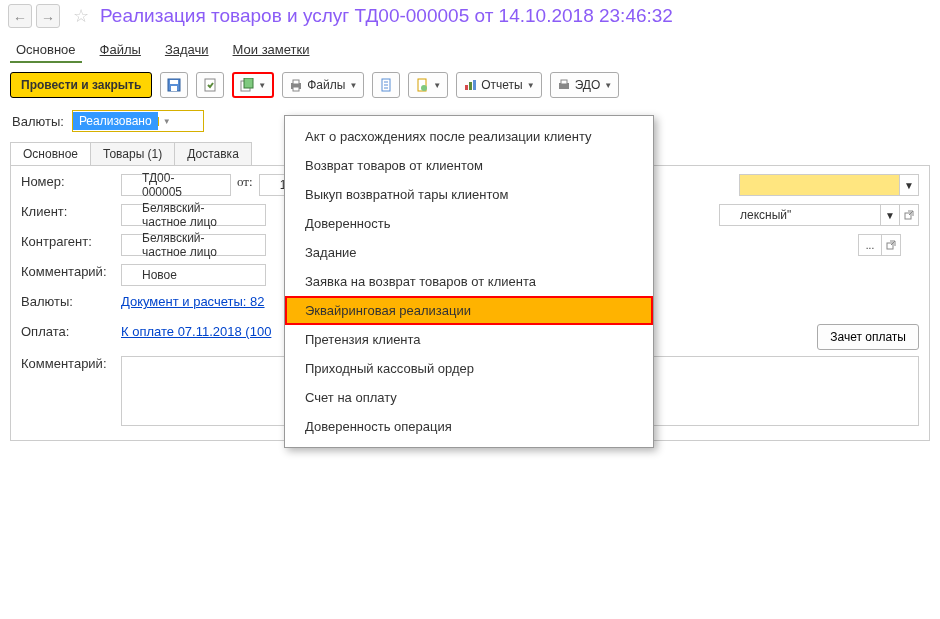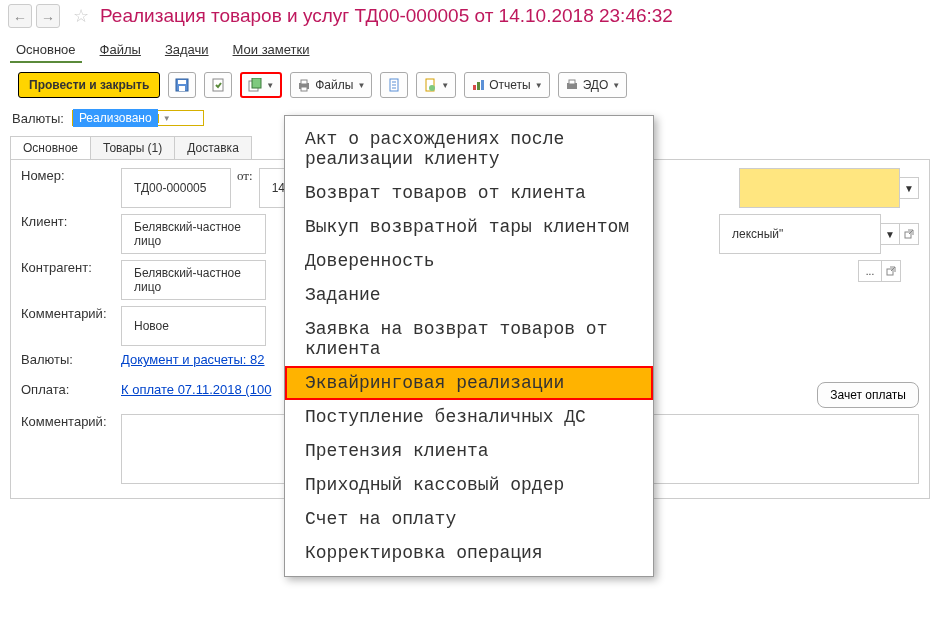--- a/index.html
+++ b/index.html
@@ -40,39 +40,39 @@
     align-items: center;
     justify-content: center;
     color: #ccc;
     font-size: 18px;
     margin-left: 6px;
     margin-right: 4px;
   }
   .title {
     font-size: 19px;
     font-weight: normal;
-    color: #be185d;
+    color: #8b5cf6;
   }
   .tabs-row {
     display: flex;
     padding: 6px 10px 0 10px;
     gap: 12px;
     border-bottom: 1px solid transparent;
   }
   .tab {
     padding: 4px 6px;
     font-size: 13px;
     cursor: pointer;
   }
   .tab.underlined { text-decoration: underline; color: #333; }
   .tab.active { color: #333; text-decoration: none; border-bottom: 2px solid #5a8a3a; }
   .toolbar {
     display: flex;
     gap: 8px;
-    padding: 8px 18px;
+    padding: 8px 10px;
   }
   .btn {
     height: 26px;
     border: 1px solid #aaa;
     background: #fdfdfd;
     border-radius: 3px;
     display: inline-flex;
     align-items: center;
     padding: 0 6px;
     cursor: pointer;
@@ -87,21 +87,21 @@
     display: flex;
     align-items: center;
     padding: 4px 12px;
     gap: 8px;
   }
   .status-select {
     display: inline-flex;
     align-items: center;
     border: 1px solid #d6b000;
     background: #fff;
-    height: 16px;
+    height: 22px;
   }
   .status-value {
     background: #3399ff;
     color: #fff;
     padding: 2px 6px;
     font-size: 12px;
   }
   .status-dd {
     width: 18px;
     text-align: center;
@@ -138,22 +138,22 @@
     margin-bottom: 6px;
     min-height: 24px;
   }
   .form-label {
     width: 100px;
     font-size: 13px;
   }
   .form-input {
     flex: 1;
     border: 1px solid #ccc;
-    height: 40px;
-    padding: 0 12px;
+    height: 22px;
+    padding: 0 20px;
     font-size: 12px;
     display: flex;
     align-items: center;
     background: #fff;
   }
   .form-input.yellow-bg { background: #ffe680; }
   .cell-btn {
     width: 20px;
     height: 22px;
     border: 1px solid #ccc;
@@ -183,35 +183,34 @@
     top: 115px;
     width: 370px;
     background: #fff;
     border: 1px solid #999;
     box-shadow: 3px 3px 8px rgba(0,0,0,0.3);
     z-index: 100;
     padding: 6px 0;
   }
   .menu-item {
     padding: 7px 20px;
-    font-size: 18px;
-    cursor: pointer;
-    font-family: Liberation Mono, monospace;
+    font-size: 13px;
+    cursor: pointer;
   }
   .menu-item.selected {
     background: #ffb300;
     outline: 2px solid red;
     outline-offset: -2px;
   }
   .right-field-wrap { display: flex; align-items: center; }
   .payment-btn {
     height: 26px;
     border: 1px solid #aaa;
     background: #fdfdfd;
-    border-radius: 8px;
+    border-radius: 3px;
     padding: 0 12px;
     font-size: 12px;
     cursor: pointer;
   }
   svg { display: block; }
 </style>
 </head>
 <body>
 
 <div class="top-bar">
@@ -382,24 +381,23 @@
   </div>
 
   <div class="form-row" style="align-items:flex-start;">
     <div class="form-label">Комментарий:</div>
     <div class="textarea"></div>
   </div>
 </div>
 
 <div class="dropdown-menu">
   <div class="menu-item">Акт о расхождениях после реализации клиенту</div>
-  <div class="menu-item">Возврат товаров от клиента</div>
+  <div class="menu-item">Возврат товаров от клиентом</div>
   <div class="menu-item">Выкуп возвратной тары клиентом</div>
   <div class="menu-item">Доверенность</div>
   <div class="menu-item">Задание</div>
   <div class="menu-item">Заявка на возврат товаров от клиента</div>
   <div class="menu-item selected">Эквайринговая реализации</div>
-  <div class="menu-item">Поступление безналичных ДС</div>
   <div class="menu-item">Претензия клиента</div>
   <div class="menu-item">Приходный кассовый ордер</div>
   <div class="menu-item">Счет на оплату</div>
-  <div class="menu-item">Корректировка операция</div>
+  <div class="menu-item">Доверенность операция</div>
 </div>
 
 </body></html>

